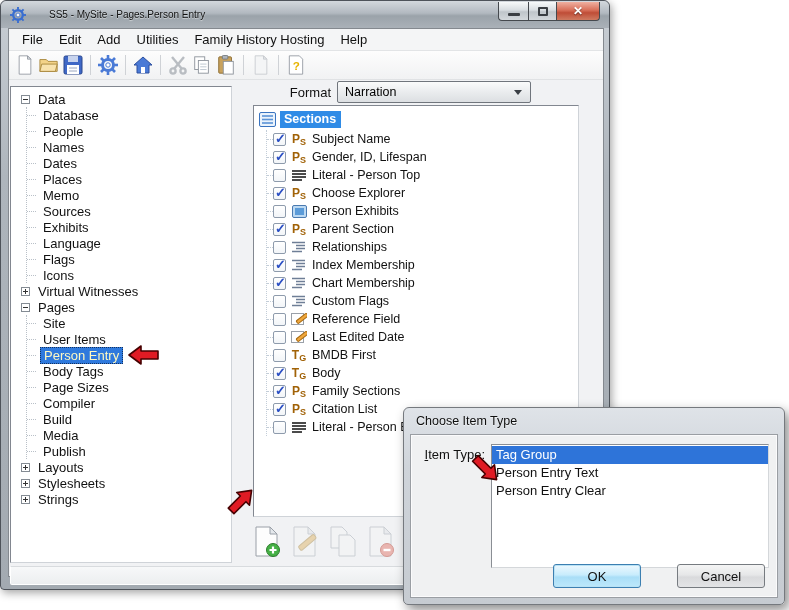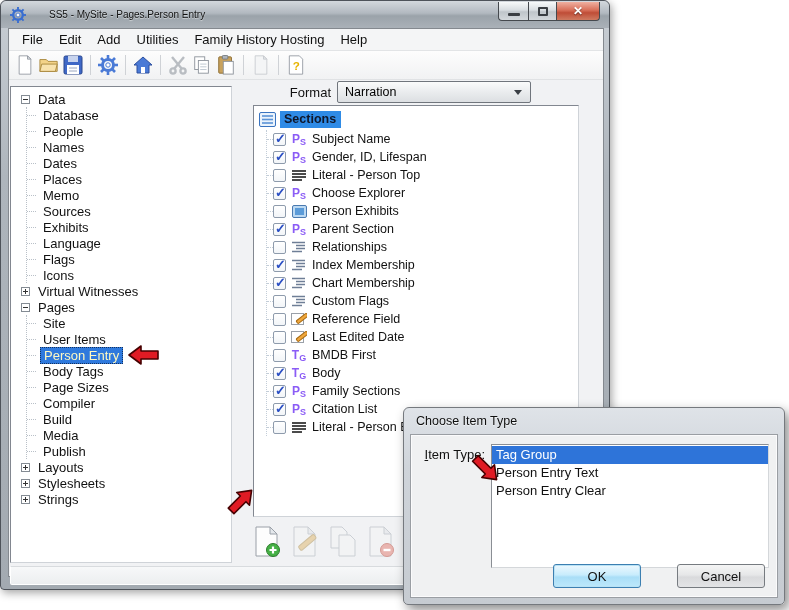--- a/index.html
+++ b/index.html
@@ -57,30 +57,30 @@
   .format-label{position:absolute;left:232px;top:56px;width:90px;text-align:right;font-size:13px;color:#111;}
   .combo{position:absolute;left:328px;top:52px;width:194px;height:22px;border:1px solid #70757c;border-radius:2px;
      background:linear-gradient(#fafbfb,#e9ebed 55%,#dcdfe2);display:flex;align-items:center;padding-left:7px;font-size:12.5px;}
   .combo-arrow{position:absolute;right:8px;top:8px;width:0;height:0;border-left:4px solid transparent;
      border-right:4px solid transparent;border-top:5px solid #3a3f45;}
 
   .sections-panel{position:absolute;left:244px;top:76px;width:326px;height:412px;background:#fff;
      border:1px solid #828790;border-right-color:#cfd3d8;border-bottom-color:#cfd3d8;
      padding:5px 0 0 5px;overflow:hidden;}
   .sec-header{display:flex;align-items:center;height:17px;}
-  .sec-header-label{background:#2f8be6;color:#0f172a;font-weight:bold;font-size:12.5px;padding:1px 5px 2px 4px;margin-left:4px;}
+  .sec-header-label{background:#2f8be6;color:#ffffff;font-weight:bold;font-size:12.5px;padding:1px 5px 2px 4px;margin-left:4px;}
   .sec-items{margin-left:7px;border-left:1px dotted #c3cdd8;margin-top:2px;}
   .srow{height:18px;display:flex;align-items:center;}
   .srow::before{content:"";width:6px;border-top:1px dotted #c3cdd8;}
   .cb{width:13px;height:13px;border:1px solid #8e9bac;border-radius:2px;background:linear-gradient(#fff,#f2f5f8);
       margin-right:4px;flex:none;position:relative;}
   .cb.checked::after{content:"✓";position:absolute;left:1px;top:-3px;font-size:13px;font-weight:bold;color:#2b4fc4;}
   .sicon{width:18px;height:16px;flex:none;margin-right:4px;display:flex;align-items:center;justify-content:center;}
   .slabel{font-size:12.5px;color:#111;white-space:nowrap;}
-  .g-ps,.g-tg{font-size:12px;font-weight:bold;color:#8b5cf6;letter-spacing:0;}
+  .g-ps,.g-tg{font-size:12px;font-weight:bold;color:#a16207;letter-spacing:0;}
   .g-ps small,.g-tg small{font-size:9px;font-weight:bold;vertical-align:-2px;}
 
   
   .mini-toolbar{position:absolute;left:244px;top:492px;width:330px;height:42px;display:flex;align-items:center;gap:10px;}
   .mico{width:28px;height:32px;display:block;}
   .msep{width:1px;height:28px;background:#c9ccd1;}
 
   .statusbar{position:absolute;left:1px;top:537px;width:594px;height:19px;
      background:linear-gradient(#f7f8f9,#eceef0);border:1px solid #fff;border-top-color:#d8dbde;border-radius:0 0 2px 2px;}
 

